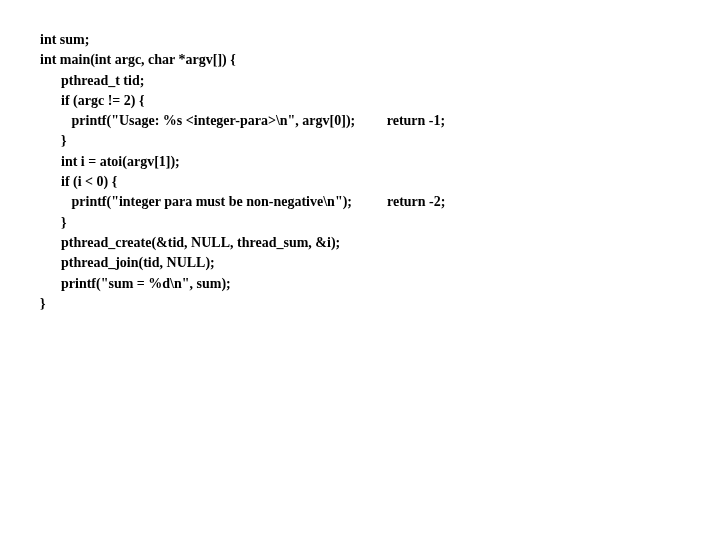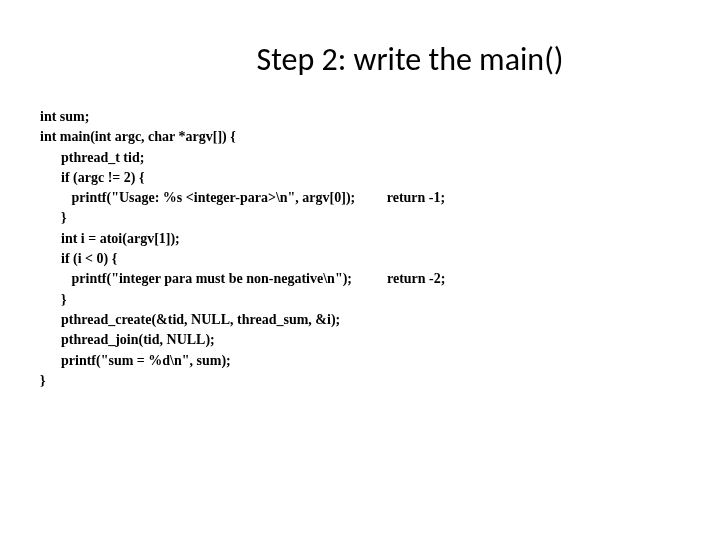--- a/index.html
+++ b/index.html
@@ -31,21 +31,20 @@
       color: #000;
       font-weight: 600;
       white-space: pre;
       font-family: Liberation Serif, serif;
     }
   </style>
 </head>
 <body>
 
 <div class="slide">
-  <h1 class="title">Step 2: write the main()</h1>
   <div class="code-block"><span>int sum;</span>
 <span>int main(int argc, char *argv[]) {</span>
 <span>      pthread_t tid;</span>
 <span>      if (argc != 2) {</span>
 <span>         printf("Usage: %s &lt;integer-para&gt;\n", argv[0]);         return -1;</span>
 <span>      }</span>
 <span>      int i = atoi(argv[1]);</span>
 <span>      if (i &lt; 0) {</span>
 <span>         printf("integer para must be non-negative\n");          return -2;</span>
 <span>      }</span>

